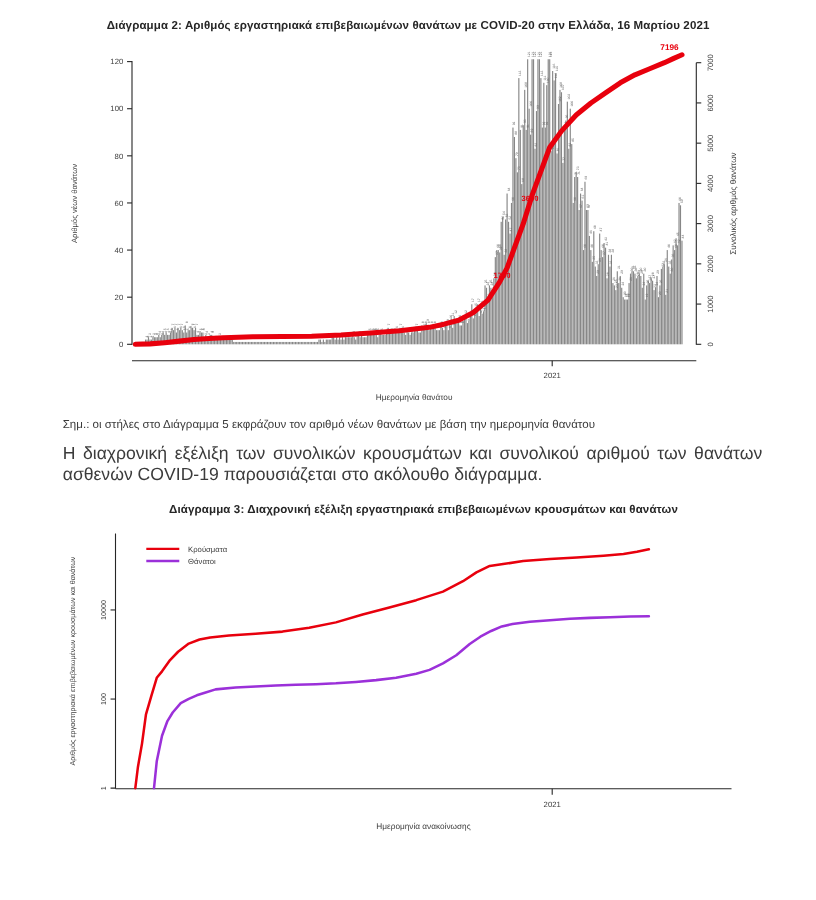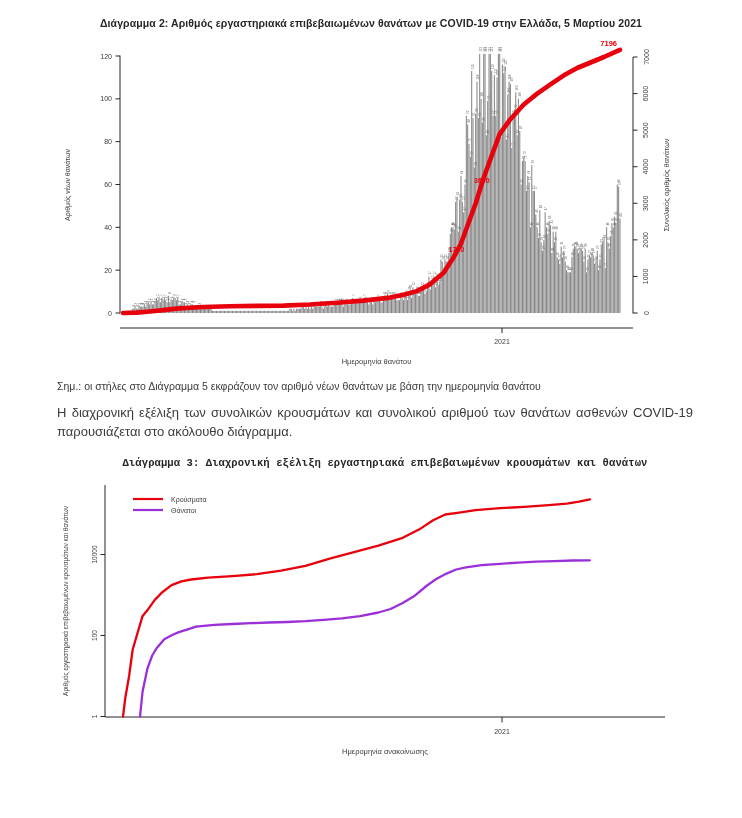--- a/index.html
+++ b/index.html
@@ -9,21 +9,21 @@
   }
   svg{position:absolute;left:0;top:0;}
   .chart-title{
     position:absolute;left:0;width:742px;text-align:center;
     font-size:10.5px;font-weight:bold;color:#262626;letter-spacing:0.1px;
   }
   .note{
     position:absolute;left:57px;width:640px;font-size:10.5px;color:#3b3b3b;
   }
   .para{
-    position:absolute;left:57px;width:636px;font-size:13px;color:#3b3b3b;
+    position:absolute;left:57px;width:636px;font-size:16px;color:#3b3b3b;
     text-align:justify;line-height:19px;
   }
   text{font-family:"Liberation Sans", sans-serif;}
 </style>
 </head>
 <body>
 
 <div class="page">
 
   <svg id="chart-layer" width="742" height="818">
@@ -1409,22 +1409,22 @@
         <polyline points="140.0,716.5 142.5,692.1 147.3,668.9 152.2,655.5 157.0,647.7 164.3,639.2 171.6,635.3 178.9,632.1 186.2,629.8 196.0,626.7 214.2,624.9 232.4,624.0 250.7,623.2 268.9,622.5 287.2,622.0 305.4,621.2 323.6,619.9 341.9,618.3 360.1,616.2 378.4,612.5 390.5,609.0 402.7,603.0 414.8,595.7 427.0,585.5 436.7,578.8 446.5,573.6 456.2,569.5 465.9,567.3 481.7,565.2 500.0,563.8 518.2,562.6 536.4,561.7 554.7,561.1 572.9,560.5 589.9,560.3" fill="none" stroke="#9b30d9" stroke-width="2.3" stroke-linecap="round" stroke-linejoin="round"></polyline>
         <g>
           <line x1="133" y1="499" x2="163" y2="499" stroke="#e8000d" stroke-width="2.2"></line>
           <text x="171" y="501.5" font-size="7" fill="#3b3b3b">Κρούσματα</text>
           <line x1="133" y1="510" x2="163" y2="510" stroke="#9b30d9" stroke-width="2.2"></line>
           <text x="171" y="512.5" font-size="7" fill="#3b3b3b">Θάνατοι</text>
         </g>
       </g>
   </svg>
 
-  <div class="chart-title" style="top:17px;">Διάγραμμα 2: Αριθμός εργαστηριακά επιβεβαιωμένων θανάτων με COVID-19 στην Ελλάδα, 5 Μαρτίου 2021</div>
+  <div class="chart-title" style="top:17px;">Διάγραμμα 2: Αριθμός εργαστηριακά επιβεβαιωμένων θανάτων με COVID-20 στην Ελλάδα, 16 Μαρτίου 2021</div>
 
   <div class="note" style="top:380px;">Σημ.: οι στήλες στο Διάγραμμα 5 εκφράζουν τον αριθμό νέων θανάτων με βάση την ημερομηνία θανάτου</div>
 
   <div class="para" style="top:403px;">Η διαχρονική εξέλιξη των συνολικών κρουσμάτων και συνολικού αριθμού των θανάτων ασθενών COVID-19 παρουσιάζεται στο ακόλουθο διάγραμμα.</div>
 
-  <div class="chart-title" style="top:457px;left:28px;width:714px;font-family:Liberation Mono, monospace;">Διάγραμμα 3: Διαχρονική εξέλιξη εργαστηριακά επιβεβαιωμένων κρουσμάτων και θανάτων</div>
+  <div class="chart-title" style="top:457px;left:28px;width:714px;">Διάγραμμα 3: Διαχρονική εξέλιξη εργαστηριακά επιβεβαιωμένων κρουσμάτων και θανάτων</div>
 
 
 </div>
 
 </body></html>

